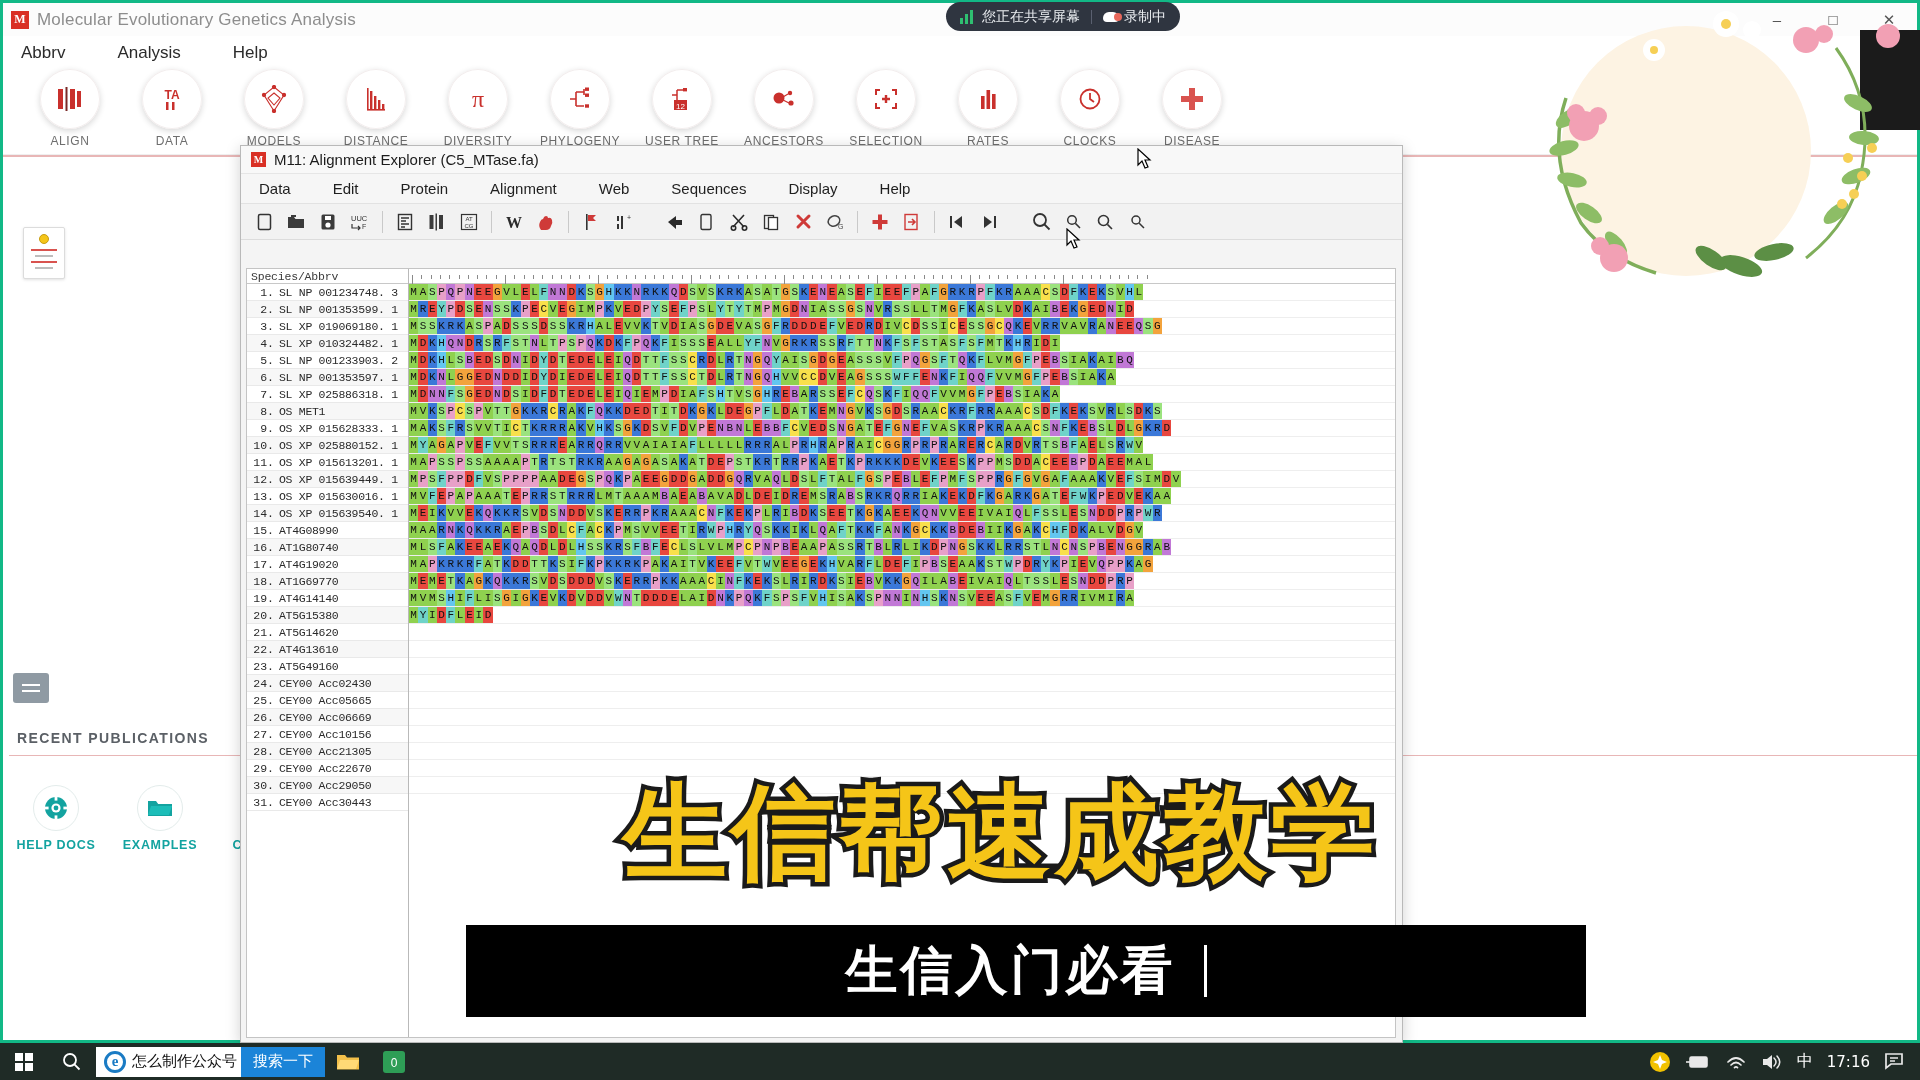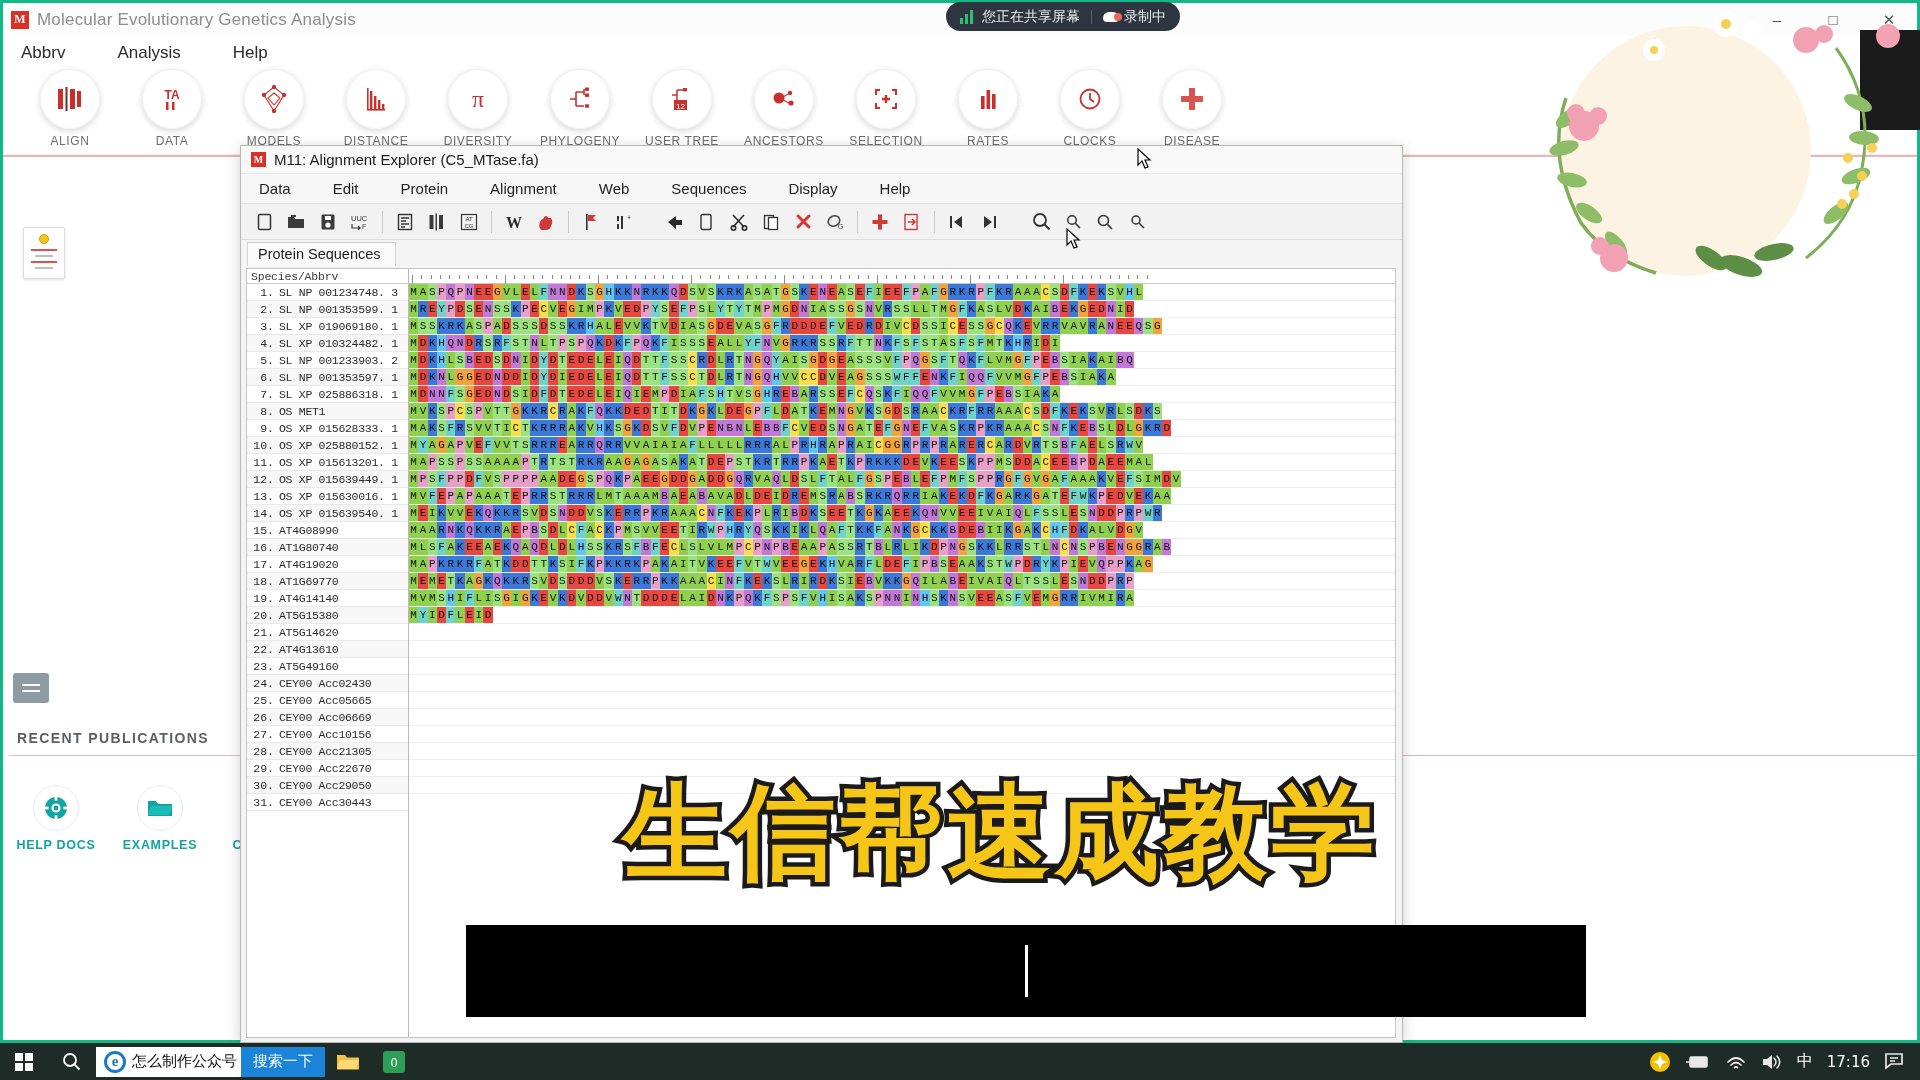--- a/index.html
+++ b/index.html
@@ -712,23 +712,20 @@
         </svg>
       </div>
     <div class="atool dark">
       <svg width="17" height="17" viewBox="0 0 17 17" fill="none" stroke="#333" stroke-width="1.5">
           <circle cx="7" cy="7" r="4"></circle>
           <path d="M10.2 10.2 L15 15"></path>
         </svg>
       </div>
   </div>
 
-  <div id="tab-strip">
-    <div id="tab-protein">Protein Sequences</div>
-  </div>
 
   <div id="align-body">
     <div id="name-col">
       <div class="name-head">Species/Abbrv</div>
       <div id="name-rows">
           <div class="name-row">
             <span class="idx">1.</span>
             <span class="nm">SL NP 001234748. 3</span>
           </div>
           <div class="name-row">
@@ -1033,20 +1030,21 @@
     <g fill="#5c8f45">
       <ellipse cx="235" cy="258" rx="22" ry="9" transform="rotate(18 235 258)"></ellipse>
       <ellipse cx="268" cy="244" rx="20" ry="8" transform="rotate(-12 268 244)"></ellipse>
       <ellipse cx="205" cy="250" rx="18" ry="8" transform="rotate(35 205 250)"></ellipse>
     </g>
   </svg>
 </div>
 
 <div id="caption-main">生信帮速成教学</div>
 <div id="caption-bar">
+  <span class="cseg">生信入门必看</span>
   <span class="cdiv"></span>
 </div>
 
 <div class="cursor" style="left:1137px;top:148px">
   <svg width="16" height="22" viewBox="0 0 16 22">
       <path d="M1 1 L1 17 L5 13 L8 20 L11 19 L8 12 L13 12 Z" fill="#ffffff" stroke="#000" stroke-width="1.2"></path>
     </svg>
 </div>
 <div class="cursor" style="left:1066px;top:228px">
   <svg width="16" height="22" viewBox="0 0 16 22">

